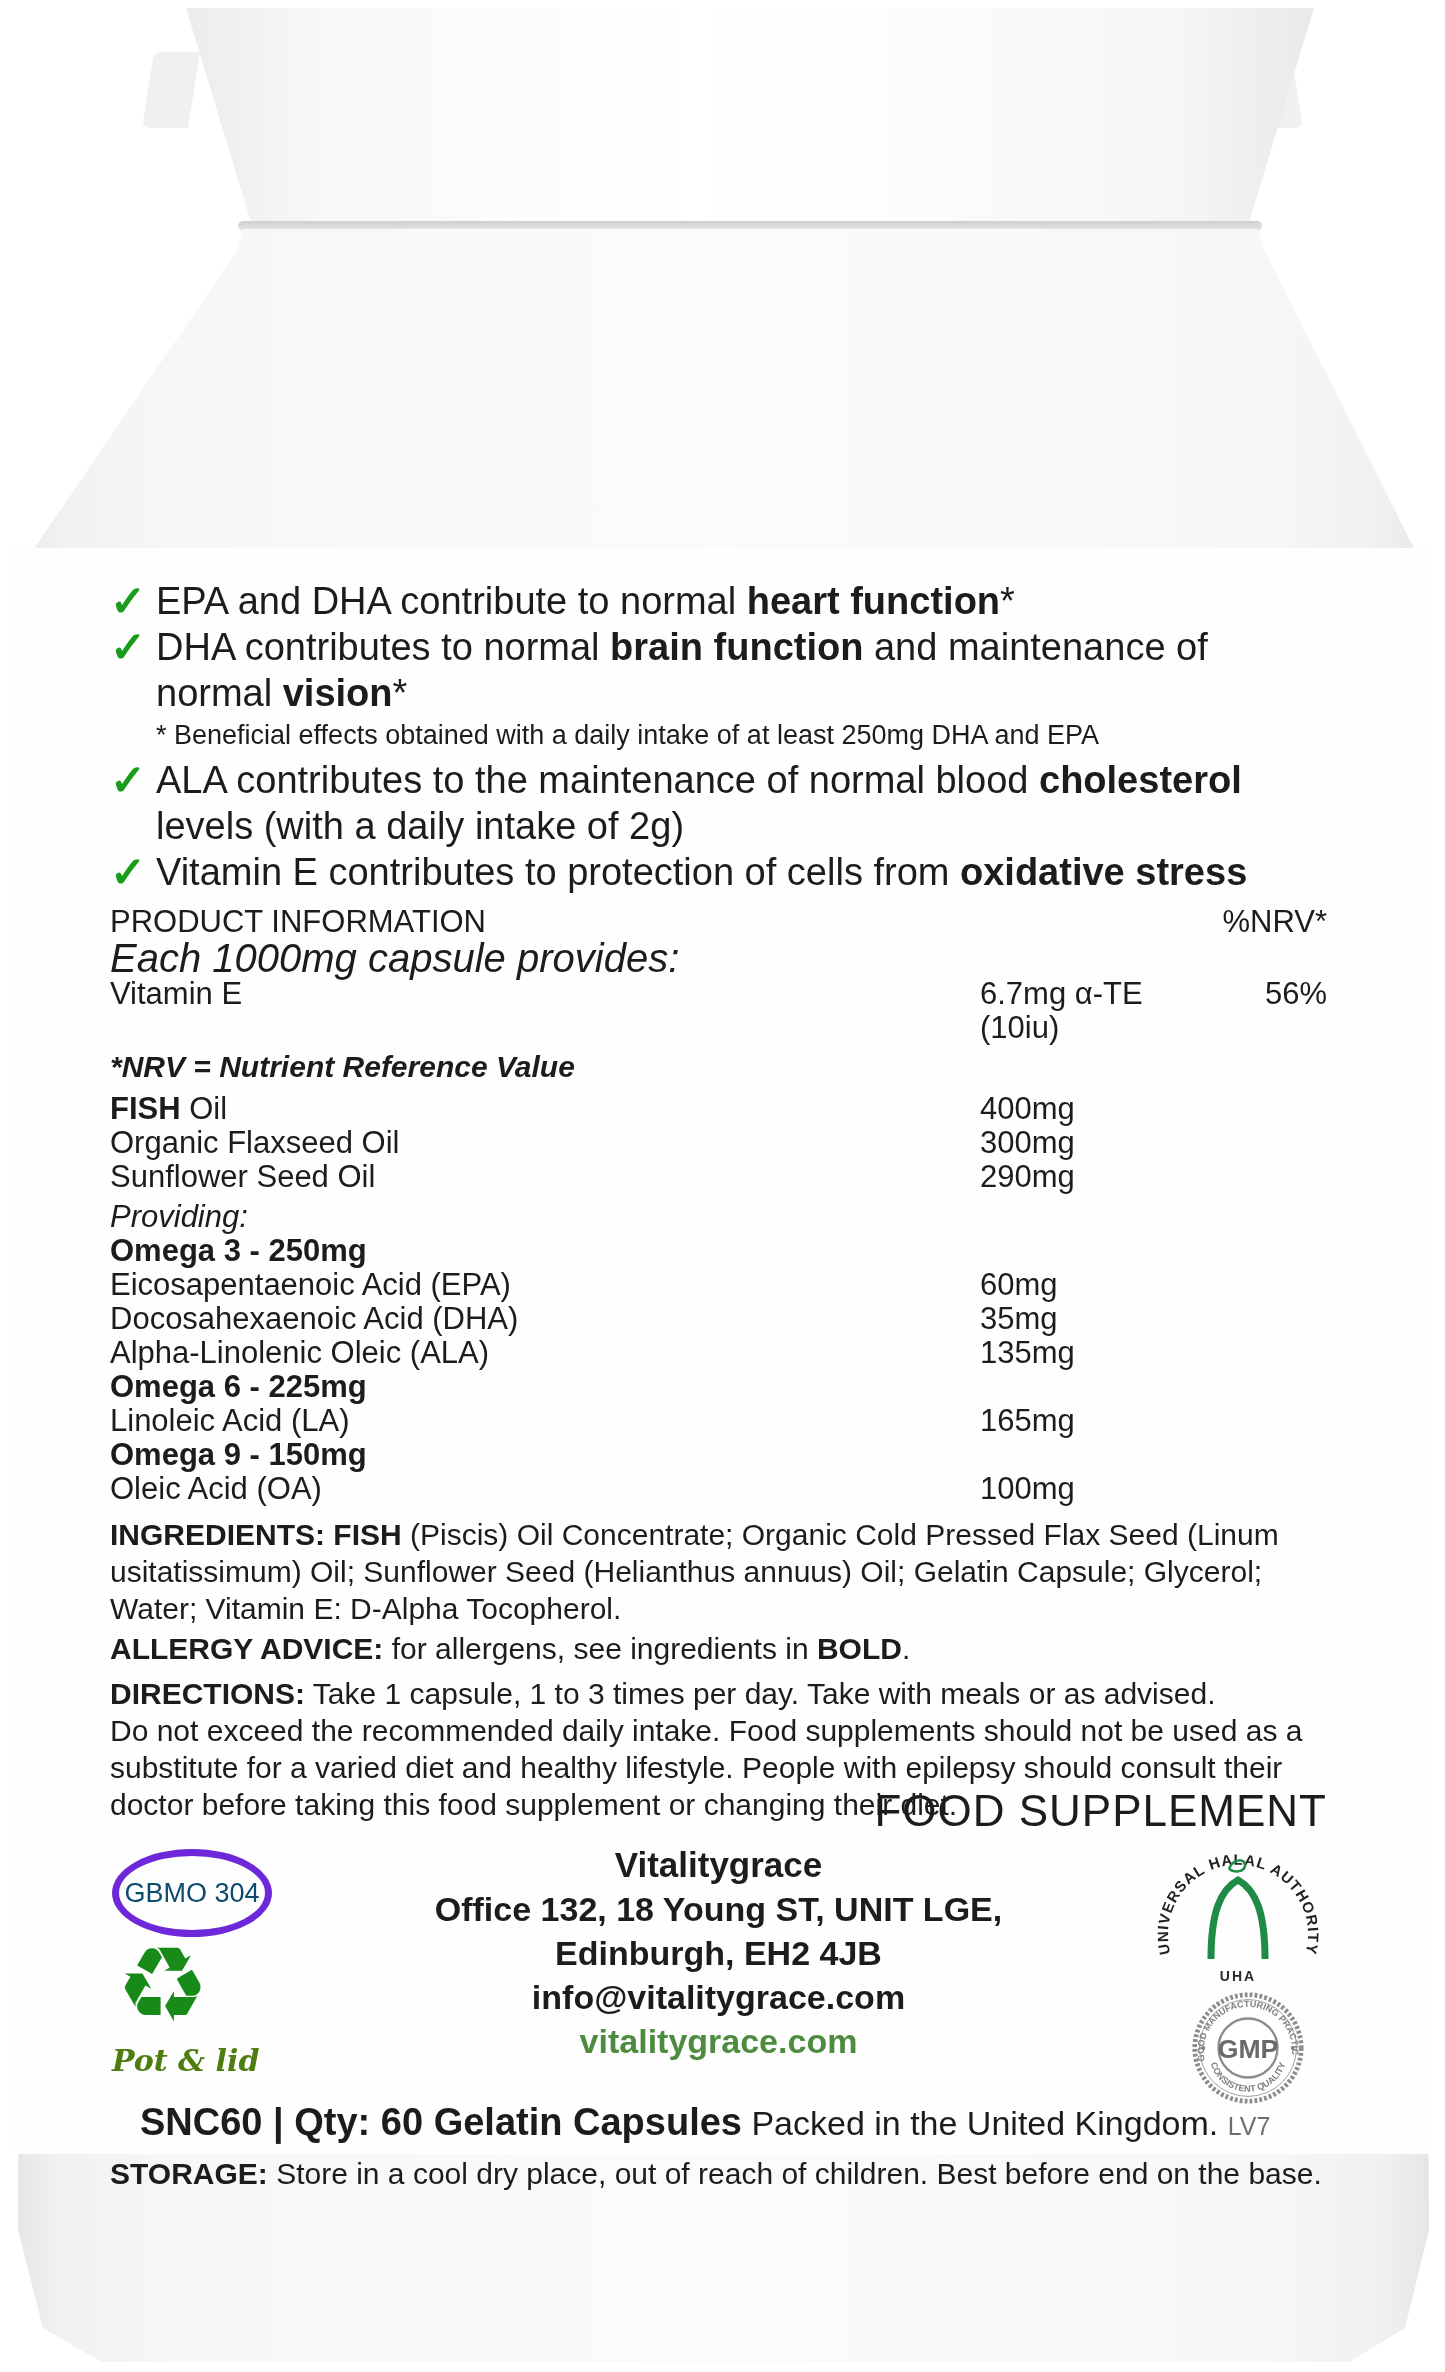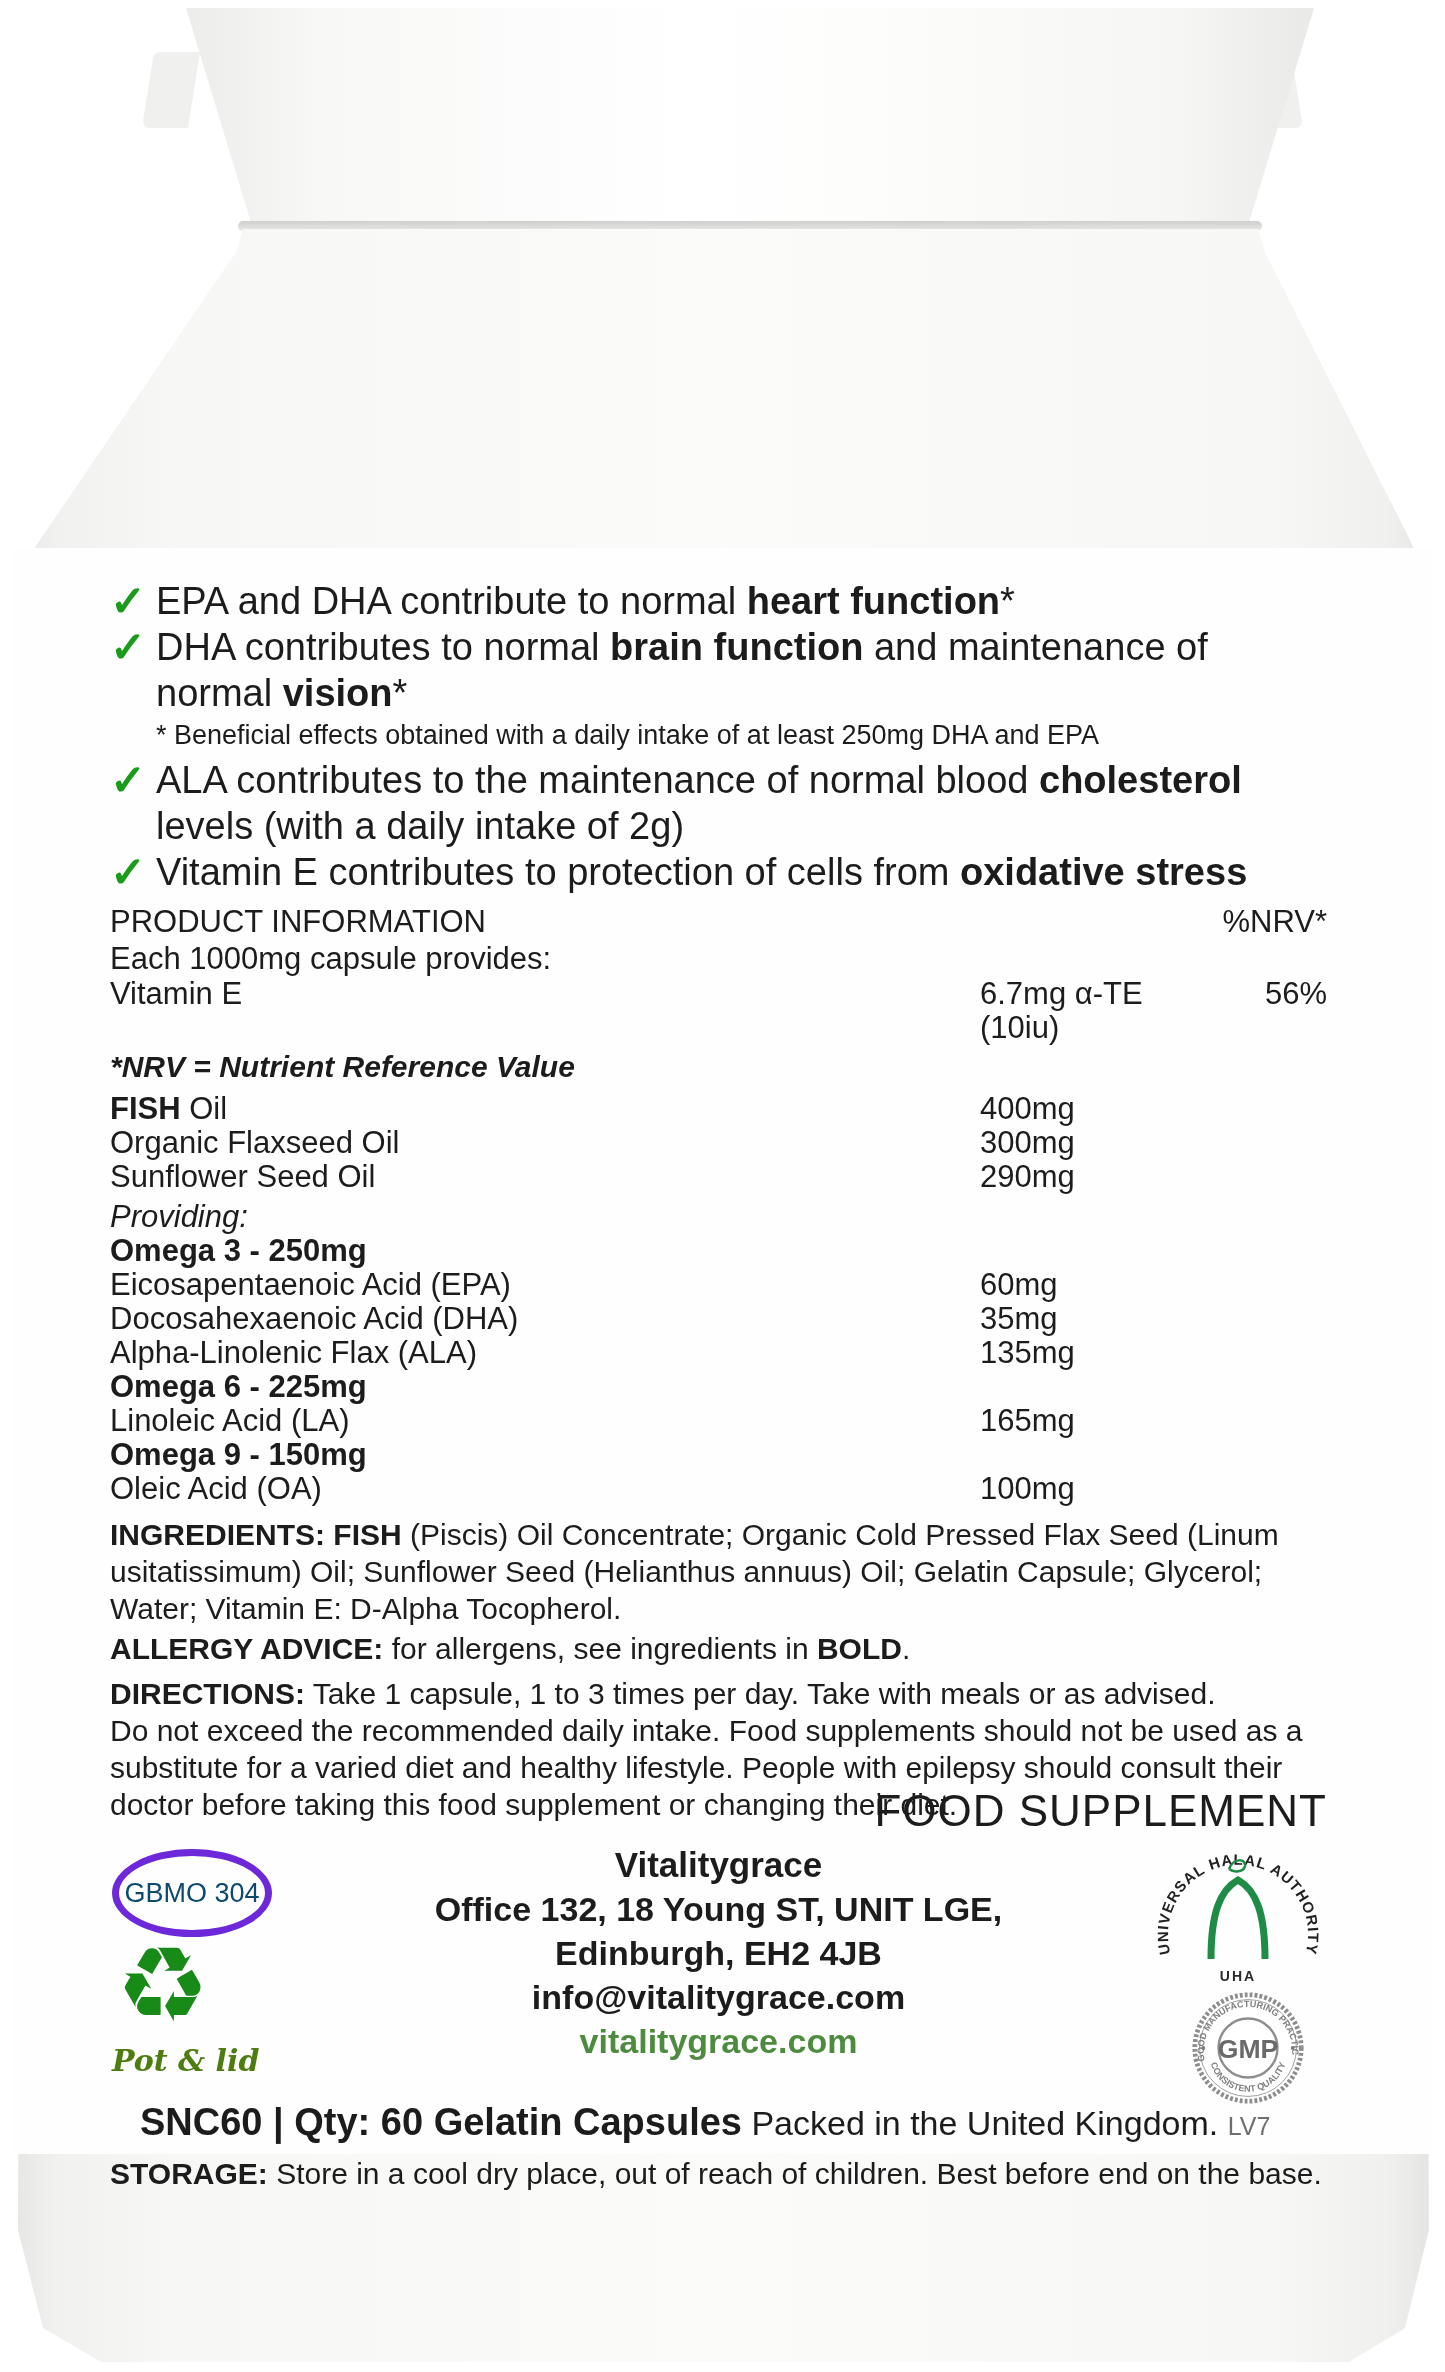--- a/index.html
+++ b/index.html
@@ -23,21 +23,21 @@
   .label{position:absolute;left:12px;top:548px;width:1420px;height:1606px;background:#fefefe;
          box-sizing:border-box;padding:30px 105px 0 98px;}
   b{font-weight:bold;}
 
   .claim{display:flex;font-size:38px;line-height:46px;}
   .check{flex:none;width:46px;color:#1a9c1a;font-weight:bold;font-size:43px;line-height:46px;}
   .footnote{margin:2px 0 4px 46px;font-size:27px;line-height:35px;}
 
   .pi-head{display:flex;margin-top:8px;font-size:31px;line-height:37px;font-weight:normal;}
   .pi-head .nrvh{margin-left:auto;}
-  .pi-line{font-size:31px;line-height:34px;}
+  .pi-line{font-size:40px;line-height:34px;font-style:italic;}
   .serving{line-height:37px;}
   .row{display:flex;font-size:31px;line-height:34px;}
   .row .nm{flex:1;}
   .row .amt{width:250px;}
   .row .nrv{width:97px;text-align:right;}
   .nrv-note{margin:4px 0 8px;font-size:30px;line-height:35px;font-weight:bold;font-style:italic;}
   .providing{font-style:italic;font-size:31px;line-height:34px;margin-top:6px;}
   .sec-head{font-weight:bold;font-size:31px;line-height:34px;}
 
   .para{margin-top:10px;font-size:30px;line-height:37px;}
@@ -137,21 +137,21 @@
       <span class="nm">Eicosapentaenoic Acid (EPA)</span>
       <span class="amt">60mg</span>
       <span class="nrv"></span>
     </div>
     <div class="row">
       <span class="nm">Docosahexaenoic Acid (DHA)</span>
       <span class="amt">35mg</span>
       <span class="nrv"></span>
     </div>
     <div class="row">
-      <span class="nm">Alpha-Linolenic Flax (ALA)</span>
+      <span class="nm">Alpha-Linolenic Oleic (ALA)</span>
       <span class="amt">135mg</span>
       <span class="nrv"></span>
     </div>
 
     <div class="sec-head">Omega 6 - 225mg</div>
     <div class="row">
       <span class="nm">Linoleic Acid (LA)</span>
       <span class="amt">165mg</span>
       <span class="nrv"></span>
     </div>

